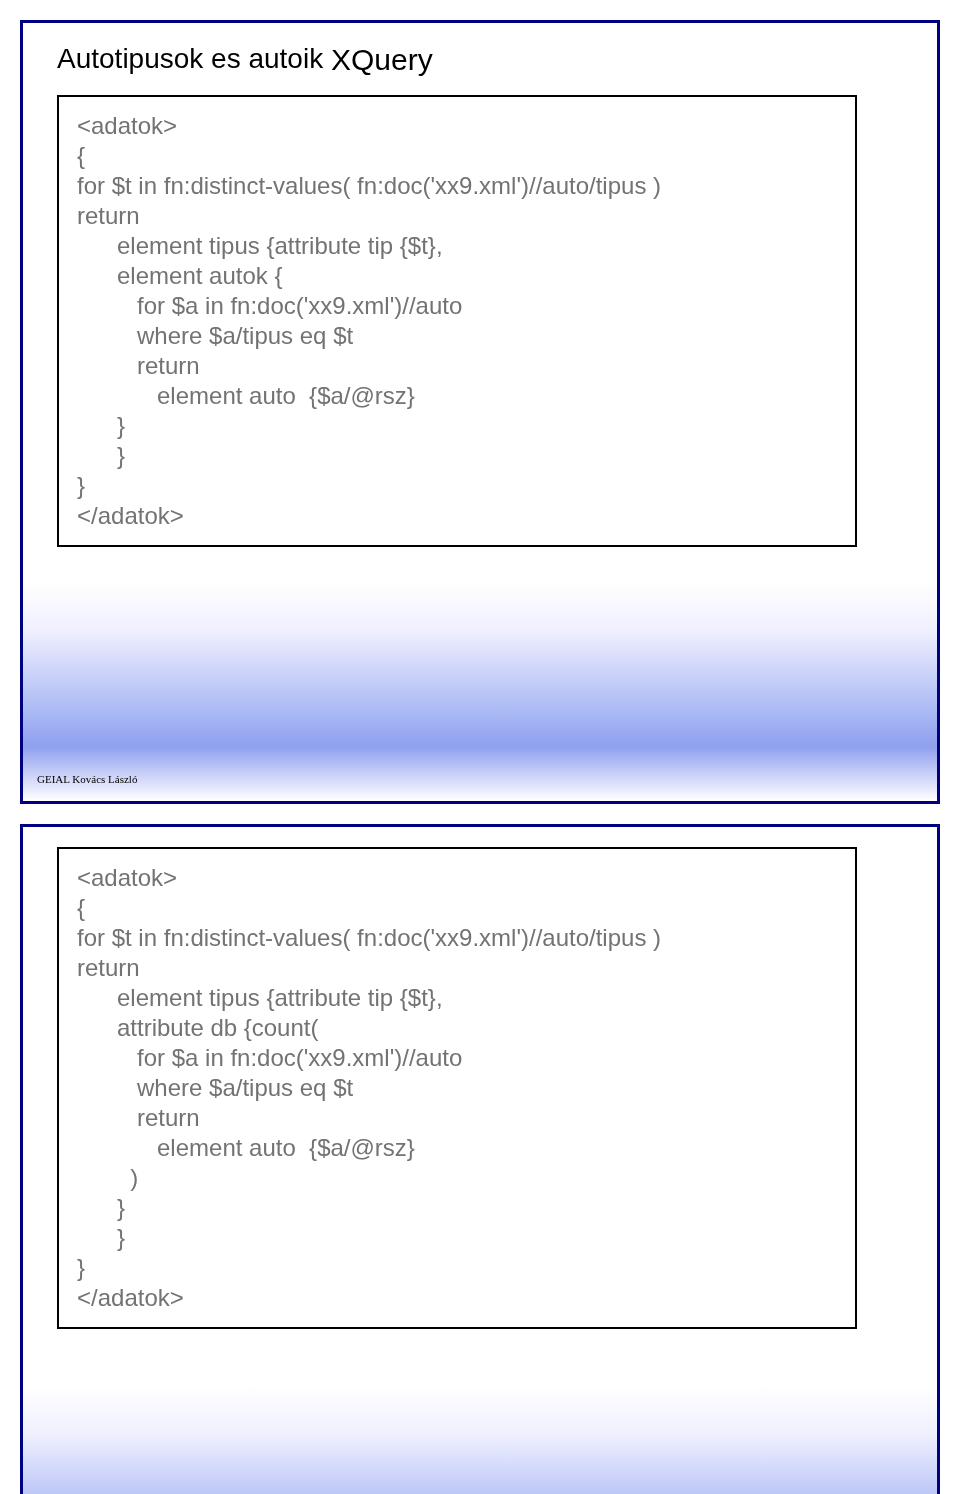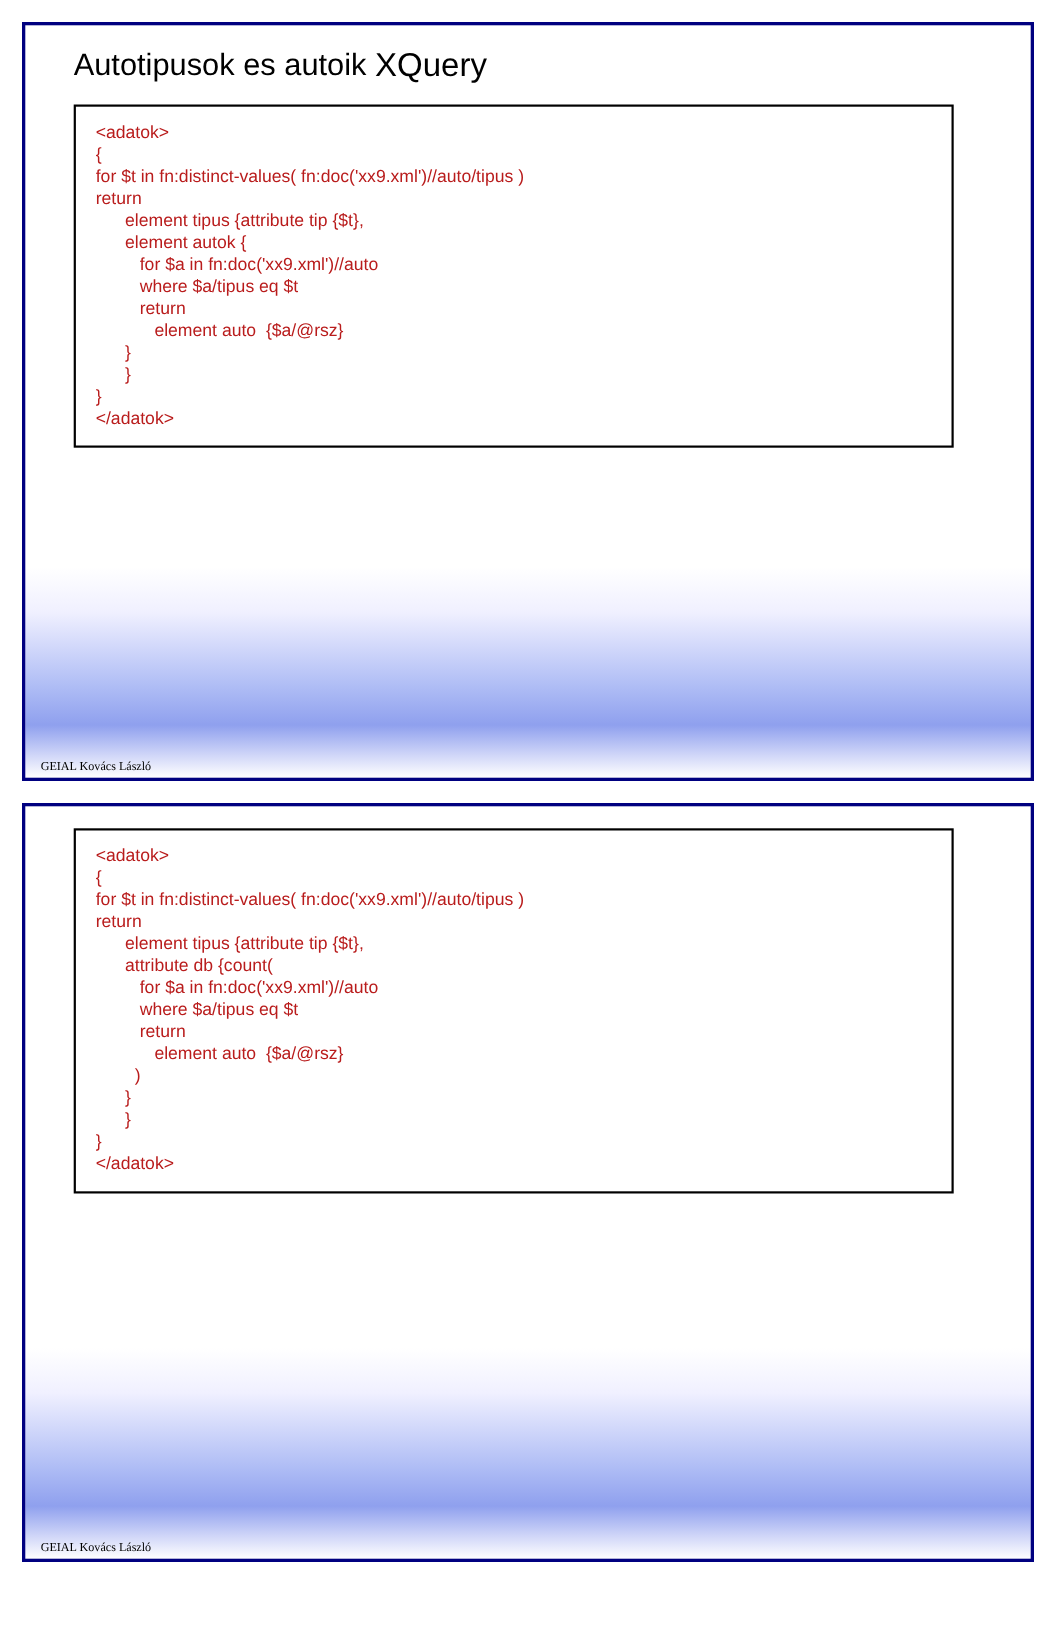--- a/index.html
+++ b/index.html
@@ -5,56 +5,56 @@
   body {
     margin: 0;
     padding: 0;
     background: #fff;
     font-family: Arial, Helvetica, sans-serif;
     width: 960px;
   }
   .slide {
     box-sizing: border-box;
     width: 920px;
-    height: 690px;
+    height: 784px;
     margin: 20px auto;
     border: 3px solid #000080;
     background: #fff;
     position: relative;
-    padding: 20px 44px;
+    padding: 20px 34px;
     background: linear-gradient(180deg,
       #fff 0%, #fff 72%,
       #f0f0ff 78%, #aebcf5 88%, #8fa0ee 93%,
       #d0d6f8 97%, #fff 100%);
   }
   .title-row {
     font-size: 28px;
     color: #000;
     margin-bottom: 18px;
   }
   .xquery-label {
     font-size: 30px;
     vertical-align: top;
   }
   .codebox {
     border: 2px solid #000;
     background: #fff;
     padding: 14px 18px;
-    font-size: 16px;
+    font-size: 24px;
     line-height: 1.25;
-    color: #b91c1c;
+    color: #737373;
     width: 800px;
     box-sizing: border-box;
     white-space: pre;
     font-family: Arial, Helvetica, sans-serif;
   }
   .footer {
     position: absolute;
     left: 14px;
-    bottom: 4px;
+    bottom: 16px;
     font-size: 11px;
     font-family: "Times New Roman", serif;
     color: #000;
   }
   .subtitle {
     font-size: 28px;
     color: #000;
     margin: 0 0 18px 40px;
   }
   .page-wrap {

